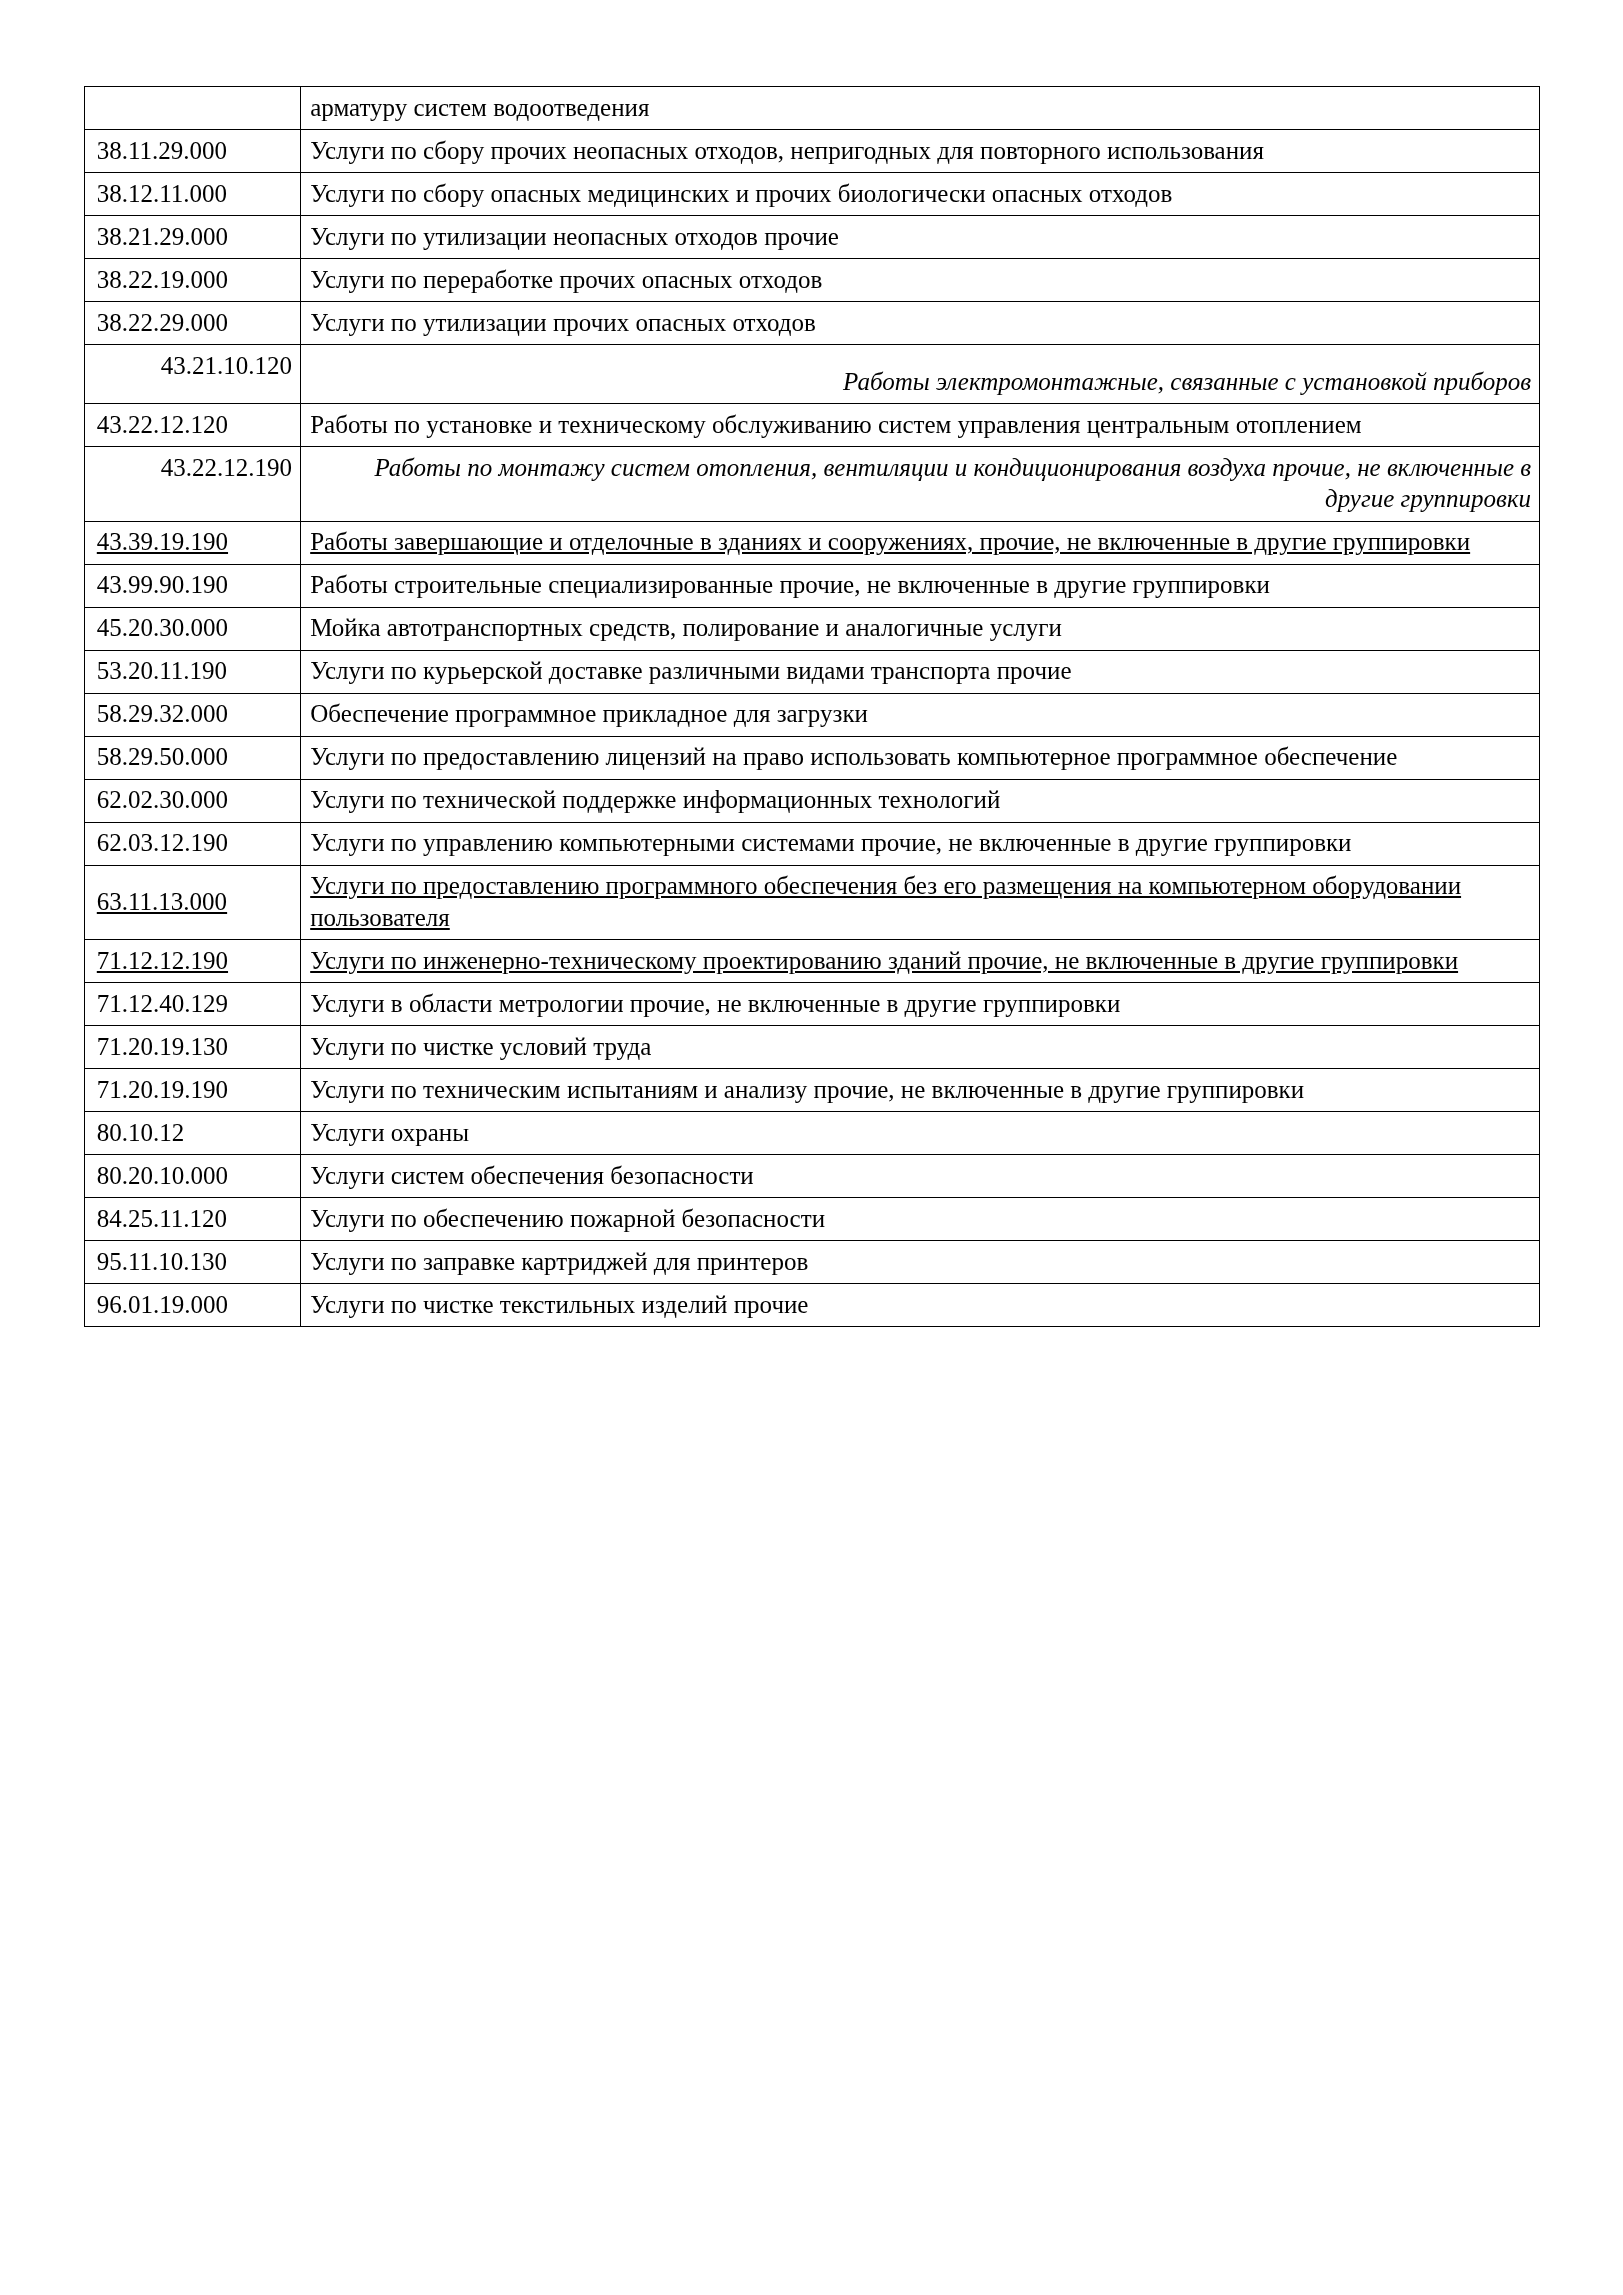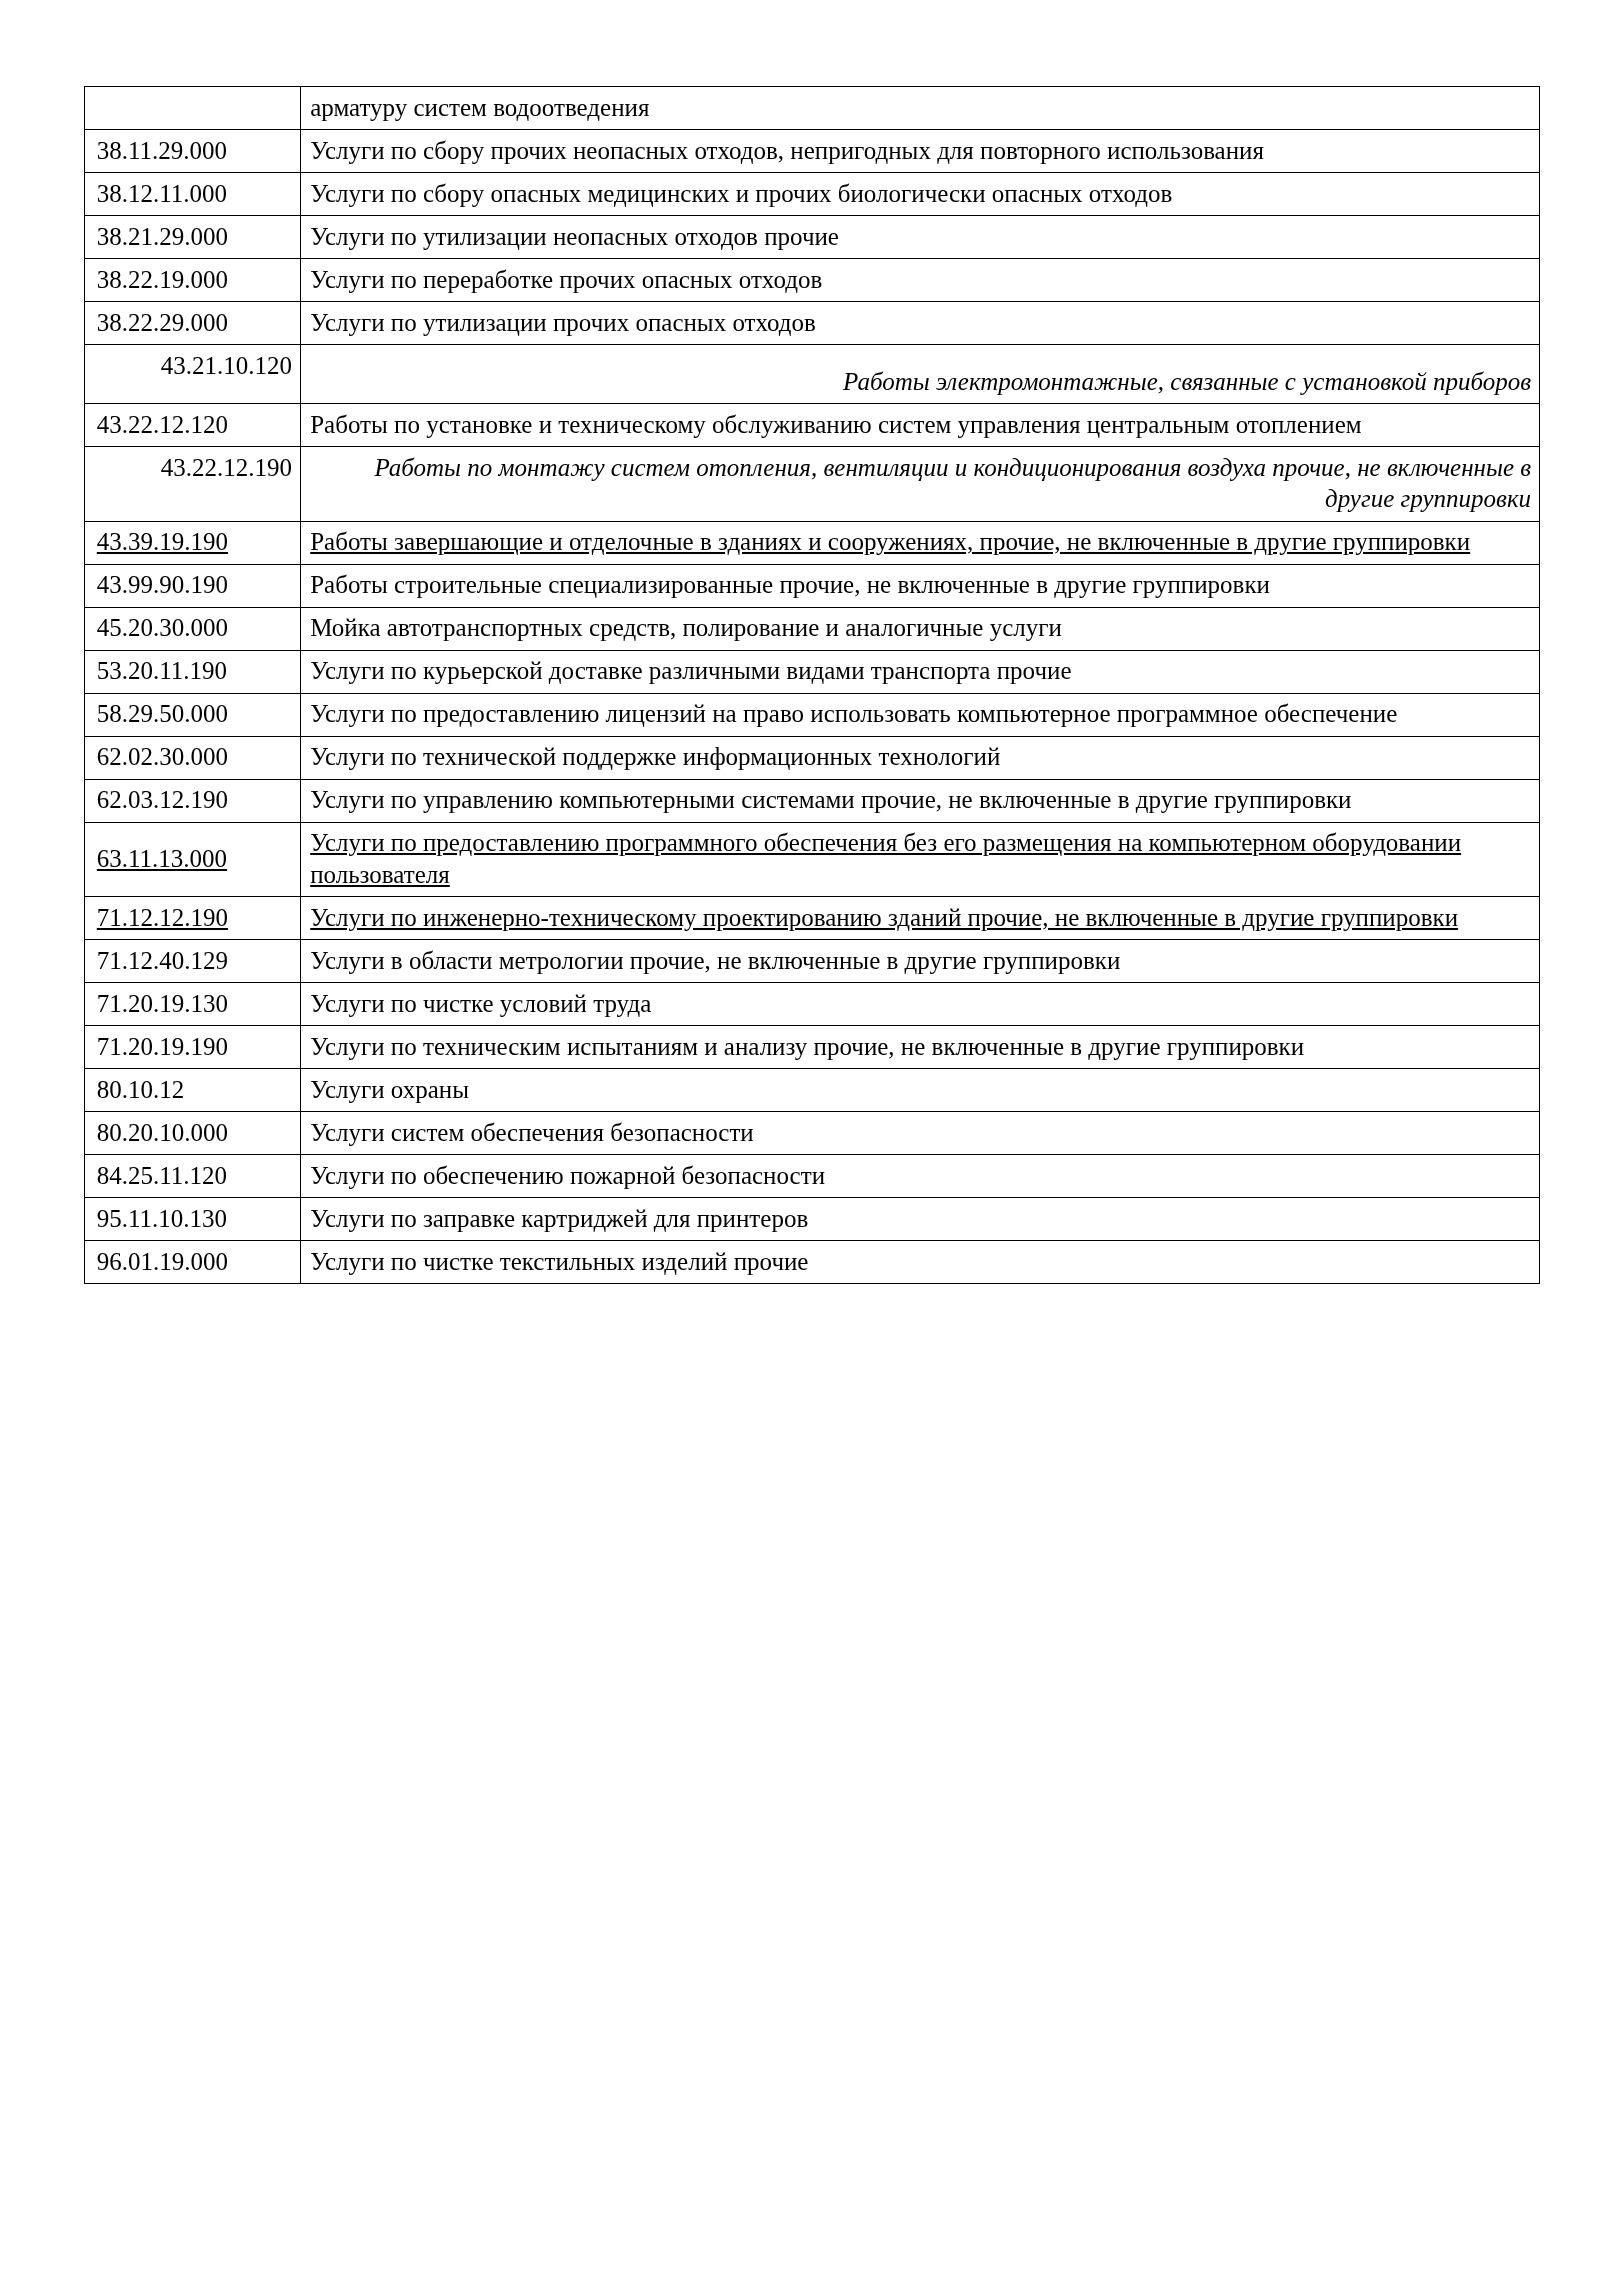--- a/index.html
+++ b/index.html
@@ -125,20 +125,24 @@
           </tr>
           <tr>
             <td class="code">45.20.30.000</td>
             <td class="name">Мойка автотранспортных средств, полирование и аналогичные услуги</td>
           </tr>
           <tr>
             <td class="code">53.20.11.190</td>
             <td class="name">Услуги по курьерской доставке различными видами транспорта прочие</td>
           </tr>
           <tr>
+            <td class="code">58.29.32.000</td>
+            <td class="name">Обеспечение программное прикладное для загрузки</td>
+          </tr>
+          <tr>
             <td class="code">58.29.50.000</td>
             <td class="name">Услуги по предоставлению лицензий на право использовать компьютерное программное обеспечение</td>
           </tr>
           <tr>
             <td class="code">62.02.30.000</td>
             <td class="name">Услуги по технической поддержке информационных технологий</td>
           </tr>
           <tr>
             <td class="code">62.03.12.190</td>
             <td class="name">Услуги по управлению компьютерными системами прочие, не включенные в другие группировки</td>

